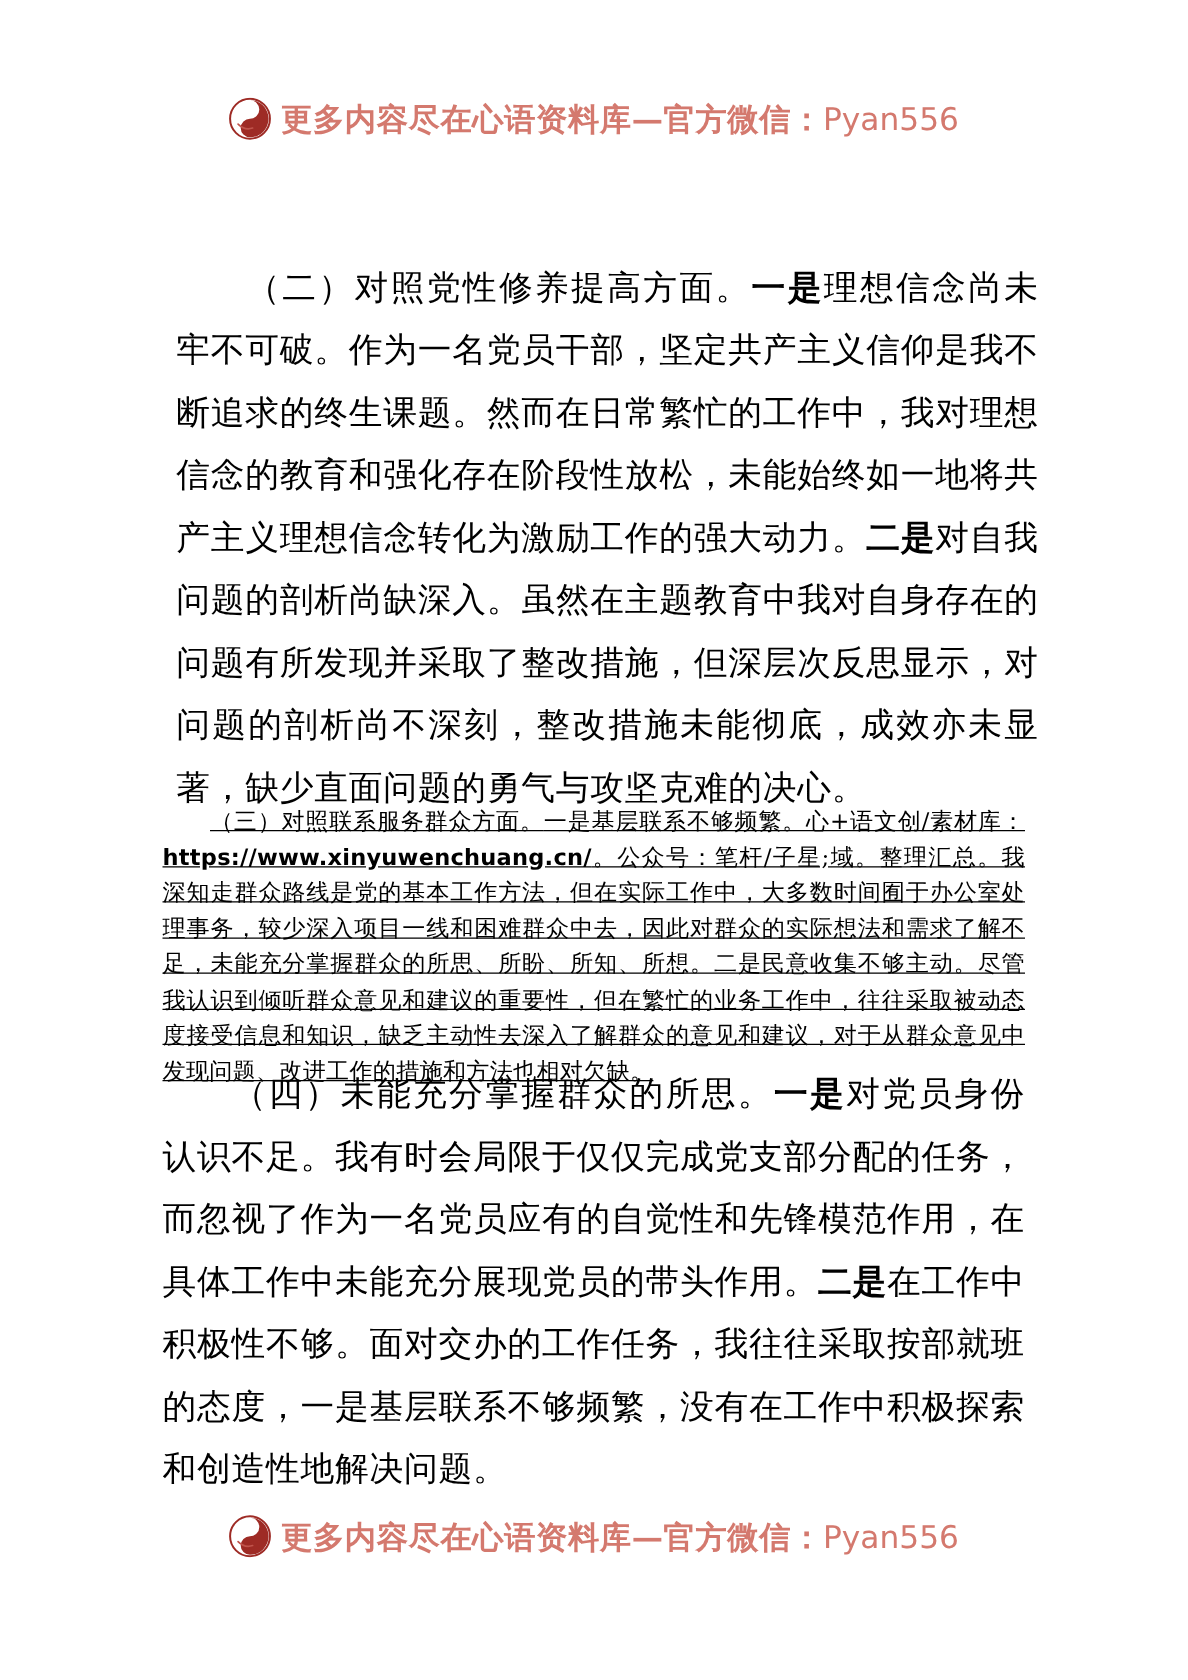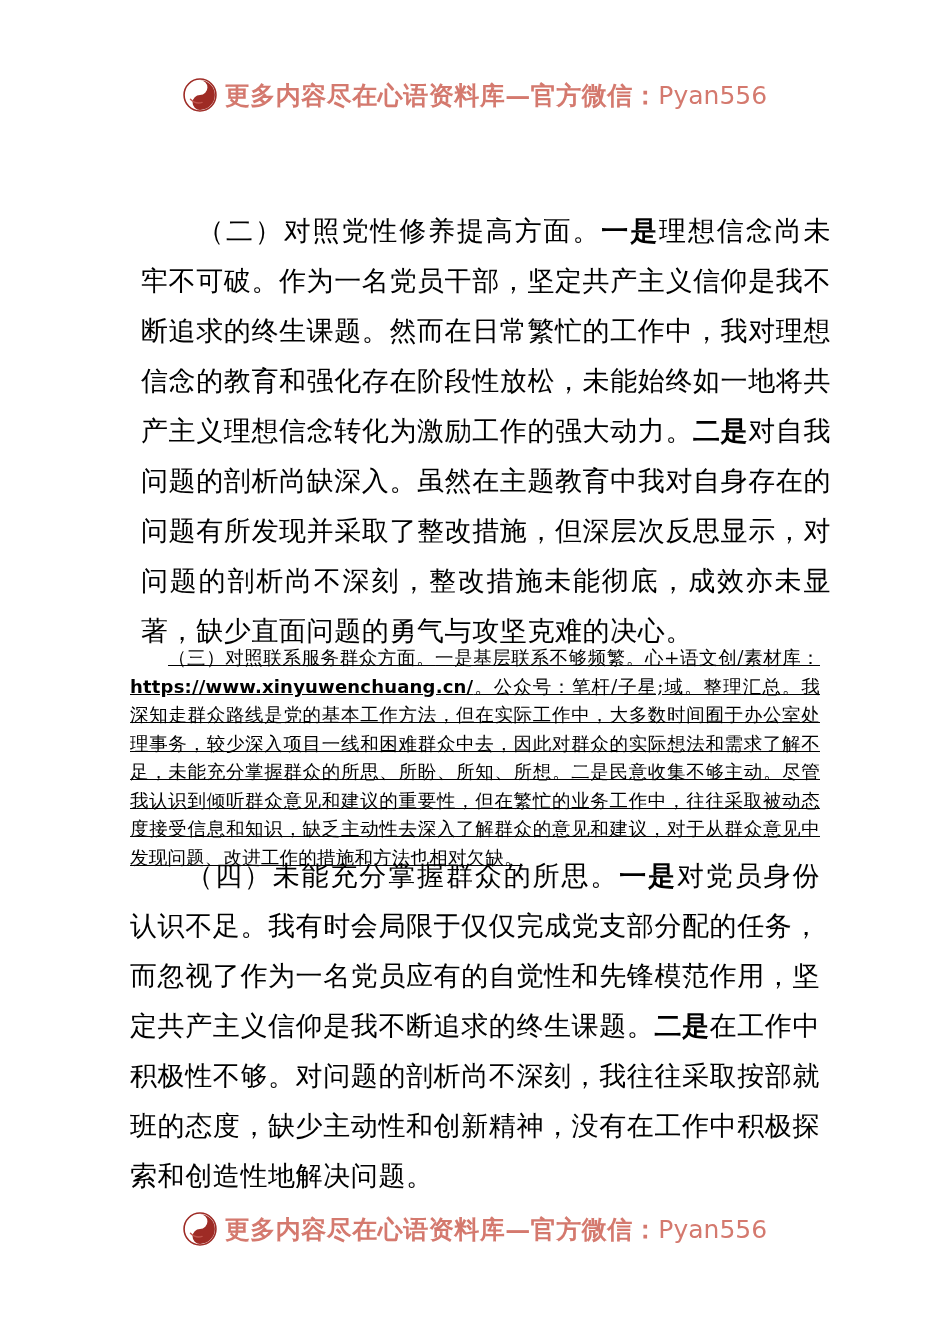--- a/index.html
+++ b/index.html
@@ -114,21 +114,21 @@
 
   <div id="section-two">
     <p class="para-lg indent"><span>（二）对照党性修养提高方面。</span><b class="em">一是</b><span>理想信念尚未牢不可破。作为一名党员干部，坚定共产主义信仰是我不断追求的终生课题。然而在日常繁忙的工作中，我对理想信念的教育和强化存在阶段性放松，未能始终如一地将共产主义理想信念转化为激励工作的强大动力。</span><b class="em">二是</b><span>对自我问题的剖析尚缺深入。虽然在主题教育中我对自身存在的问题有所发现并采取了整改措施，但深层次反思显示，对问题的剖析尚不深刻，整改措施未能彻底，成效亦未显著，缺少直面问题的勇气与攻坚克难的决心。</span></p>
   </div>
 
   <div id="section-three">
     <p class="para-sm indent"><span>（三）对照联系服务群众方面。</span><span>一是基层联系不够频繁。心+语文创/素材库：</span><span class="url-run">https://www.xinyuwenchuang.cn/</span><span>。公众号：笔杆/子星;域。整理汇总。我深知走群众路线是党的基本工作方法，但在实际工作中，大多数时间囿于办公室处理事务，较少深入项目一线和困难群众中去，因此对群众的实际想法和需求了解不足，未能充分掌握群众的所思、所盼、所知、所想。二是民意收集不够主动。尽管我认识到倾听群众意见和建议的重要性，但在繁忙的业务工作中，往往采取被动态度接受信息和知识，缺乏主动性去深入了解群众的意见和建议，对于从群众意见中发现问题、改进工作的措施和方法也相对欠缺。</span></p>
   </div>
 
   <div id="section-four">
-    <p class="para-lg indent"><span>（四）未能充分掌握群众的所思。</span><b class="em">一是</b><span>对党员身份认识不足。我有时会局限于仅仅完成党支部分配的任务，而忽视了作为一名党员应有的自觉性和先锋模范作用，坚定共产主义信仰是我不断追求的终生课题。</span><b class="em">二是</b><span>在工作中积极性不够。对问题的剖析尚不深刻，我往往采取按部就班的态度，缺少主动性和创新精神，没有在工作中积极探索和创造性地解决问题。</span></p>
+    <p class="para-lg indent"><span>（四）未能充分掌握群众的所思。</span><b class="em">一是</b><span>对党员身份认识不足。我有时会局限于仅仅完成党支部分配的任务，而忽视了作为一名党员应有的自觉性和先锋模范作用，在具体工作中未能充分展现党员的带头作用。</span><b class="em">二是</b><span>在工作中积极性不够。面对交办的工作任务，我往往采取按部就班的态度，一是基层联系不够频繁，没有在工作中积极探索和创造性地解决问题。</span></p>
   </div>
 
   <div class="watermark bottom">
     <svg class="wm-logo" viewBox="0 0 64 64">
       <circle cx="32" cy="32" r="30" fill="none" stroke="#9e2b25" stroke-width="3"></circle>
       <path d="M32 4 A28 28 0 0 1 32 60 A14 14 0 0 1 32 32 A14 14 0 0 0 32 4 Z" fill="#9e2b25"></path>
       <circle cx="32" cy="18" r="4.5" fill="#ffffff"></circle>
       <circle cx="32" cy="46" r="4.5" fill="#9e2b25"></circle>
       <path d="M14 40 q10 10 22 6" fill="none" stroke="#c0544c" stroke-width="2.5" stroke-linecap="round"></path>
     </svg>

